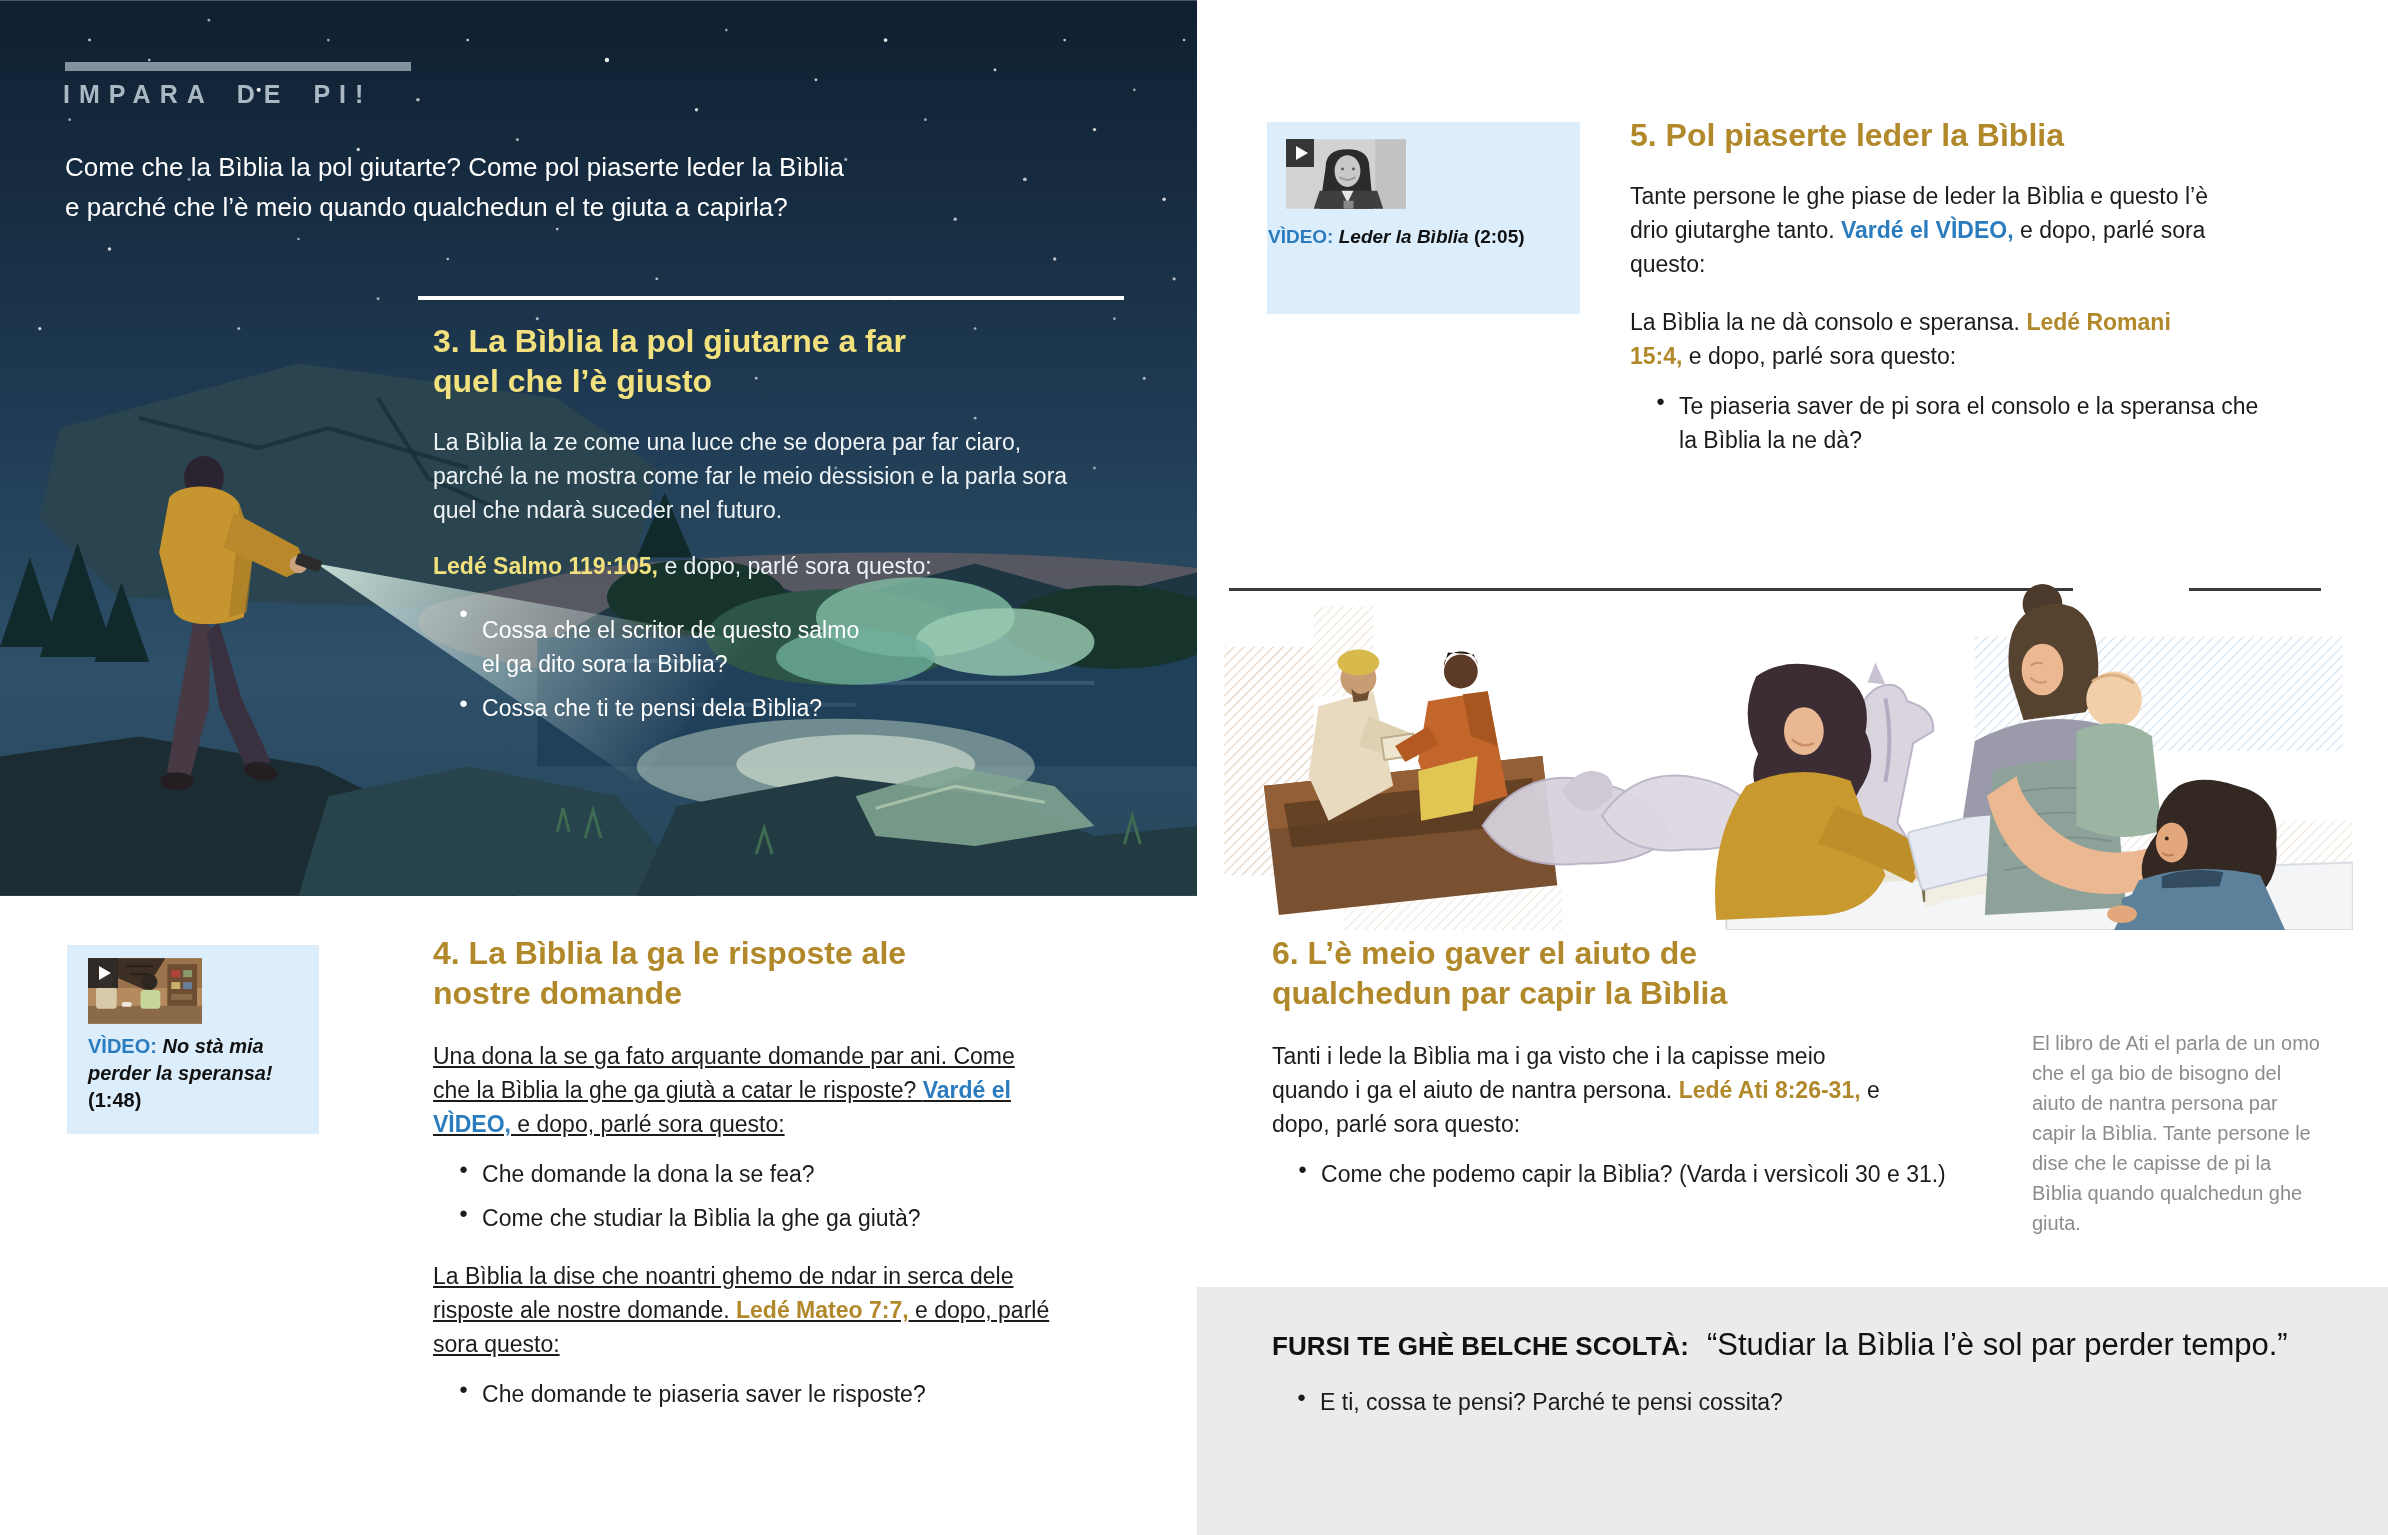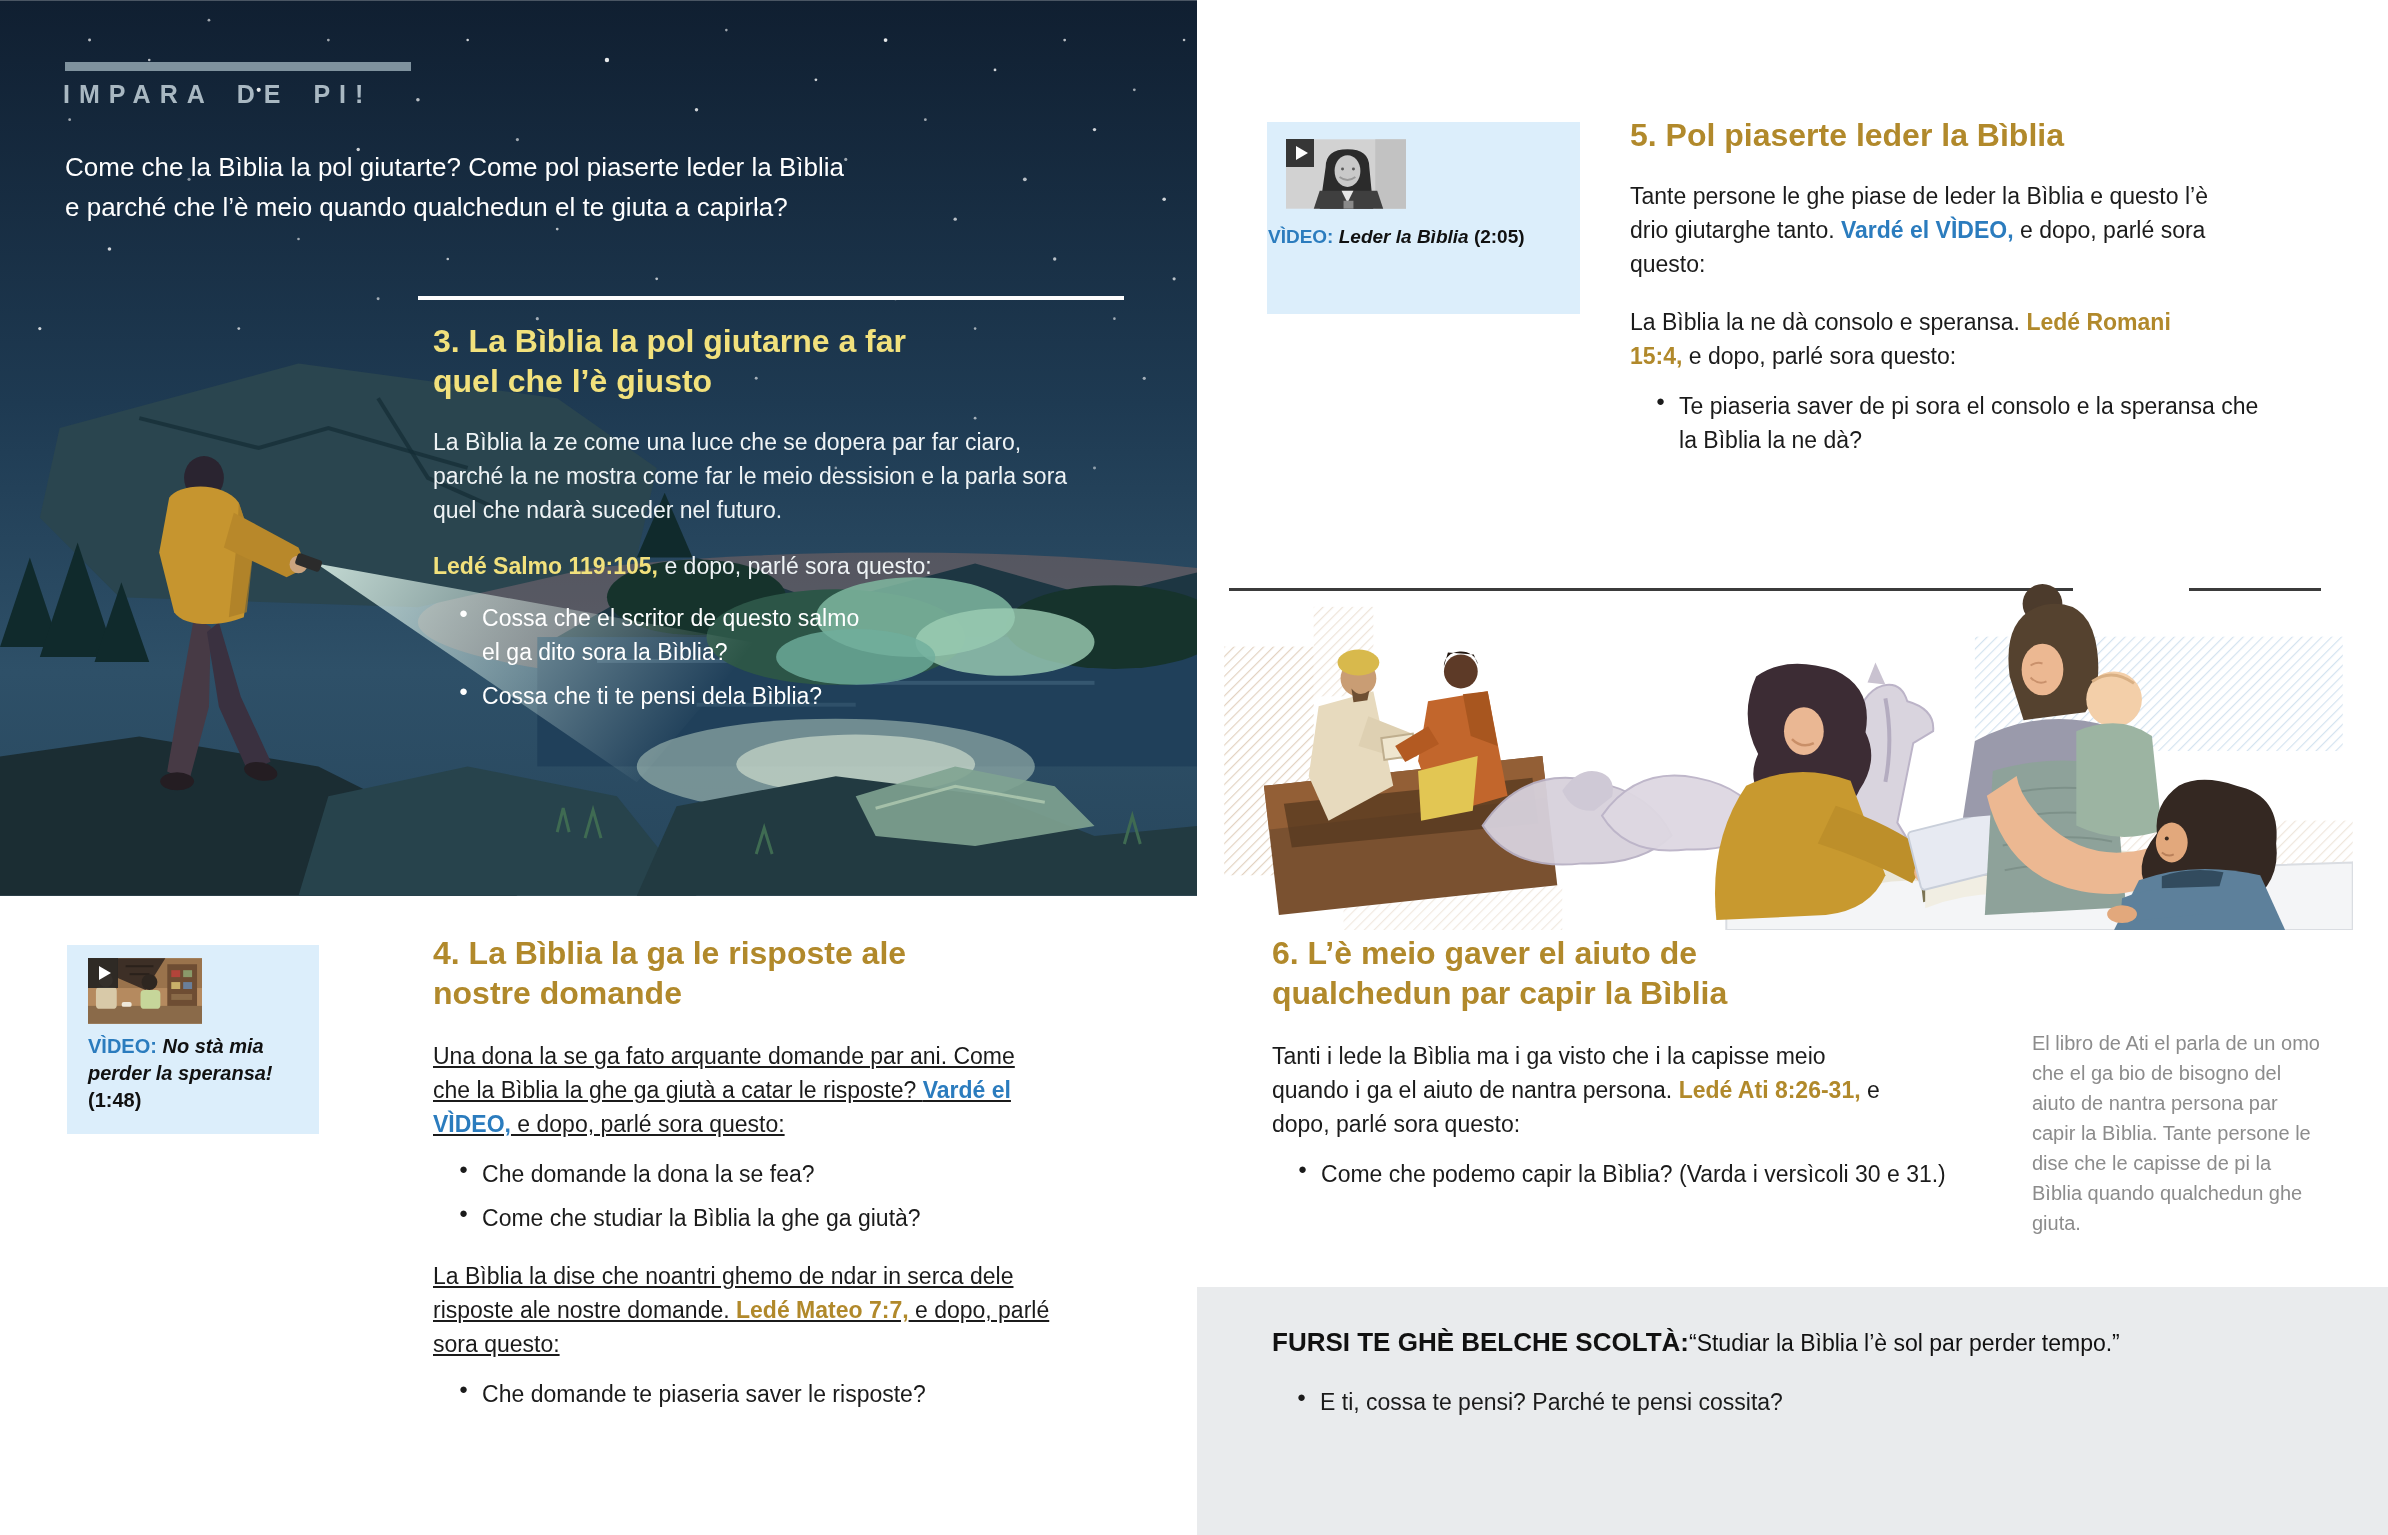--- a/index.html
+++ b/index.html
@@ -20,21 +20,21 @@
   .h-yellow{font-size:32px;line-height:40px;font-weight:bold;color:#f2e17c;width:478px;}
   .s3 .body{margin-top:24px;font-size:23px;line-height:34px;color:#eef3f5;width:657px;}
   .s3 .scrip{margin-top:22px;font-size:23px;line-height:34px;color:#eef3f5;width:657px;}
   .ref-yellow{font-weight:bold;color:#f2e17c;text-decoration:none;}
   .s3 .bullets{margin-top:18px;}
   .bi{display:flex;margin-bottom:10px;}
   .dot{flex:0 0 auto;margin-right:14px;}
   .dot::before{content:"●";font-size:15px;position:relative;top:3px;}
   .hero .dot::before{color:#ffffff;}
   .hero .bt{font-size:23px;line-height:34px;color:#ffffff;}
-  .s3 .b0 .bt{width:398px;}
+  .s3 .b0 .bt{width:398px;margin-top:12px;}
 
   
   .h-gold{font-size:32px;line-height:40px;font-weight:bold;color:#b1892b;}
   .para{font-size:23px;line-height:34px;color:#1b1b1b;}
   .link-blue{font-weight:bold;color:#2b7cbe;text-decoration:none;cursor:pointer;}
   .ref-gold{font-weight:bold;color:#b1892b;text-decoration:none;cursor:pointer;}
   .main .bt{font-size:23px;line-height:34px;color:#1b1b1b;}
   .main .dot::before{color:#1b1b1b;}
   .bullets{margin-top:16px;margin-left:26px;}
 
@@ -79,21 +79,21 @@
   .s6 .h-gold{width:498px;}
   .s6 .para{margin-top:26px;width:617px;}
   .s6 .b0 .bt{width:697px;}
   .sidenote{position:absolute;left:2032px;top:1001px;width:291px;
             font-size:20px;line-height:30px;color:#8c8c8c;margin-top:27px;}
 
   
   .panel{position:absolute;left:1197px;top:1287px;width:1191px;height:249px;background:#e9ebed;}
   .panel-line{position:absolute;left:75px;top:40px;width:1055px;}
   .panel-head{font-size:26px;font-weight:bold;color:#111;}
-  .panel-quote{font-size:23px;color:#111;margin-left:0;}
+  .panel-quote{font-size:31px;color:#111;margin-left:18px;}
   .panel .bullets{position:absolute;left:100px;top:98px;margin:0;}
 </style>
 </head>
 <body>
 
 <div class="canvas">
 
   <div class="hero">
     <svg width="1197" height="896" viewBox="0 0 1203 900">
       <defs>

